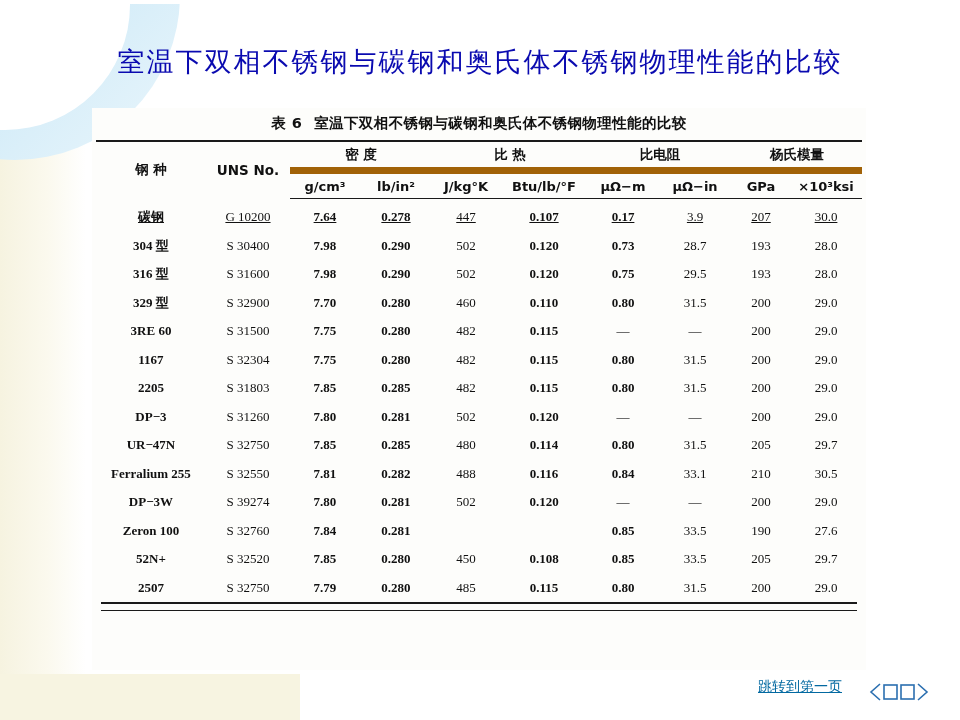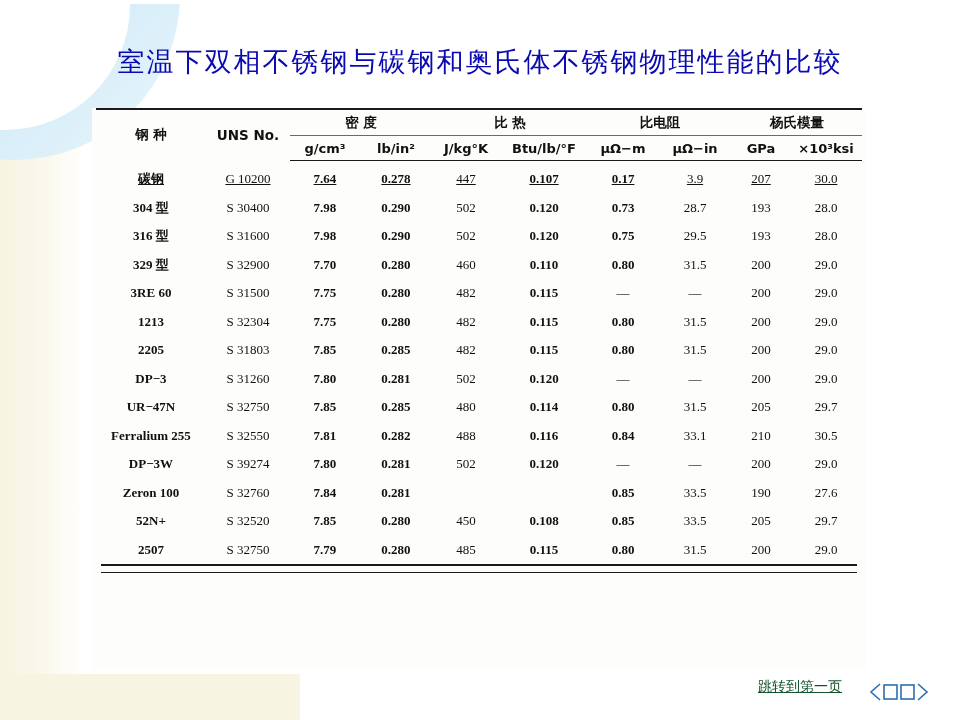--- a/index.html
+++ b/index.html
@@ -98,21 +98,21 @@
   }
 
   tr.head1 th {
     height: 25px;
     font-size: 13.5px;
     font-weight: bold;
     border-top: 2px solid #1a1a1a;
     font-family: "DejaVu Sans", sans-serif;
   }
   tr.head1 th.grp {
-    border-bottom: 1px solid #a16207;
+    border-bottom: 7px solid #a16207;
     margin-top: 29px;
   }
   tr.head2 th {
     height: 24px;
     font-size: 13px;
     font-weight: bold;
     border-bottom: 1px solid #1a1a1a;
     font-family: "DejaVu Sans", sans-serif;
   }
   tr.head1 th.spanrow, tr.head1 th.spanrow2 {
@@ -139,21 +139,21 @@
     width: 756px;
     margin: 6px auto 0 auto;
     border-top: 1px solid #1a1a1a;
   }
 
   
   .jump-link {
     position: absolute;
     right: 118px;
     bottom: 24px;
-    color: #14532d;
+    color: #0369a1;
     font-family: "DejaVu Sans", sans-serif;
     font-size: 14px;
     text-decoration: underline;
     cursor: pointer;
   }
   
   .nav {
     position: absolute;
     right: 20px;
     bottom: 16px;
@@ -168,20 +168,23 @@
 <div class="bg-left-band"></div>
 <div class="bg-left-arc"></div>
 <div class="bg-left-arc2"></div>
 <div class="bg-bottom-band"></div>
 <div class="bg-top-line"></div>
 
 <div class="slide-title">室温下双相不锈钢与碳钢和奥氏体不锈钢物理性能的比较</div>
 
 <div class="scan">
 
+  <div class="scan-caption">
+    <span class="capnum">表 6</span><span>室温下双相不锈钢与碳钢和奥氏体不锈钢物理性能的比较</span>
+  </div>
 
   <table class="data">
     <colgroup>
       <col style="width:110px">
       <col style="width:84px">
       <col style="width:70px">
       <col style="width:72px">
       <col style="width:68px">
       <col style="width:88px">
       <col style="width:70px">
@@ -264,21 +267,21 @@
         <td class="num">7.75</td>
         <td class="num">0.280</td>
         <td class="plain">482</td>
         <td class="num">0.115</td>
         <td class="plain">—</td>
         <td class="plain">—</td>
         <td class="plain">200</td>
         <td class="plain">29.0</td>
       </tr>
       <tr>
-        <td class="name">1213</td>
+        <td class="name">1167</td>
         <td class="uns">S 32304</td>
         <td class="num">7.75</td>
         <td class="num">0.280</td>
         <td class="plain">482</td>
         <td class="num">0.115</td>
         <td class="num">0.80</td>
         <td class="plain">31.5</td>
         <td class="plain">200</td>
         <td class="plain">29.0</td>
       </tr>

